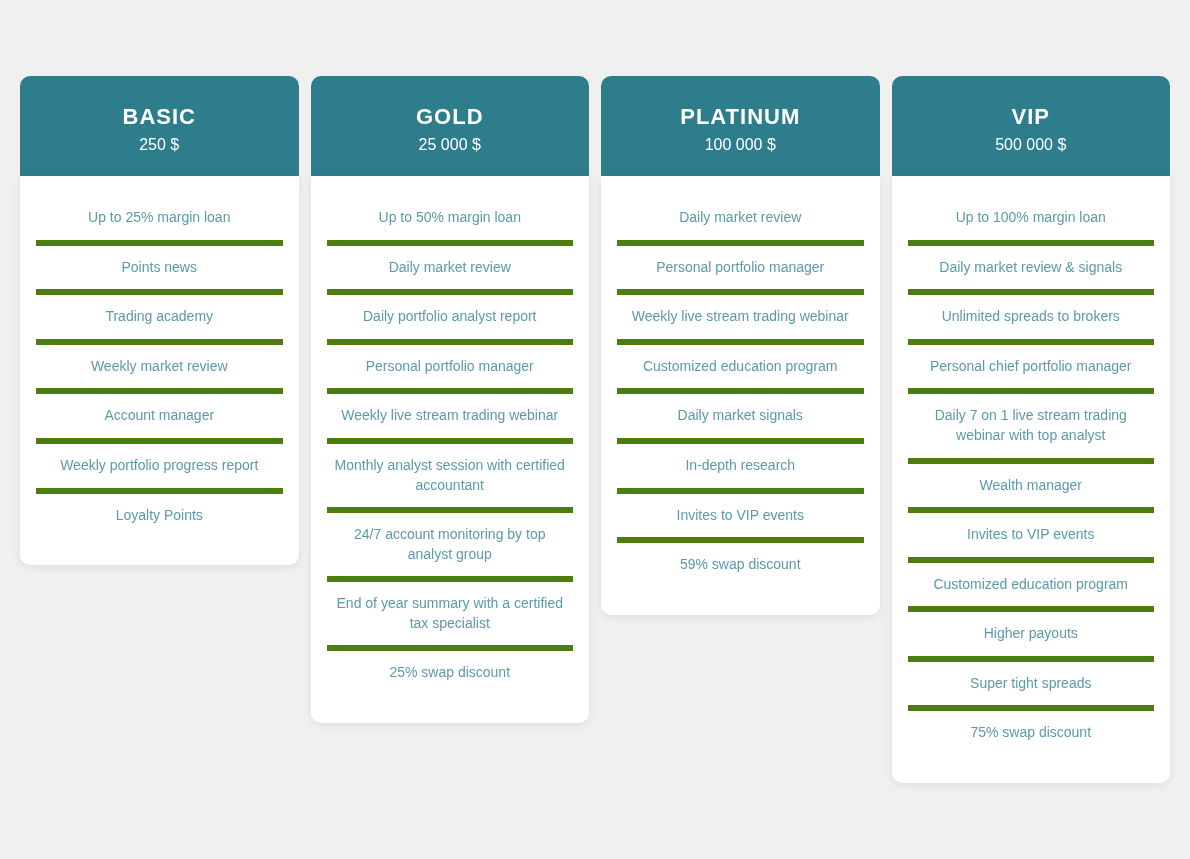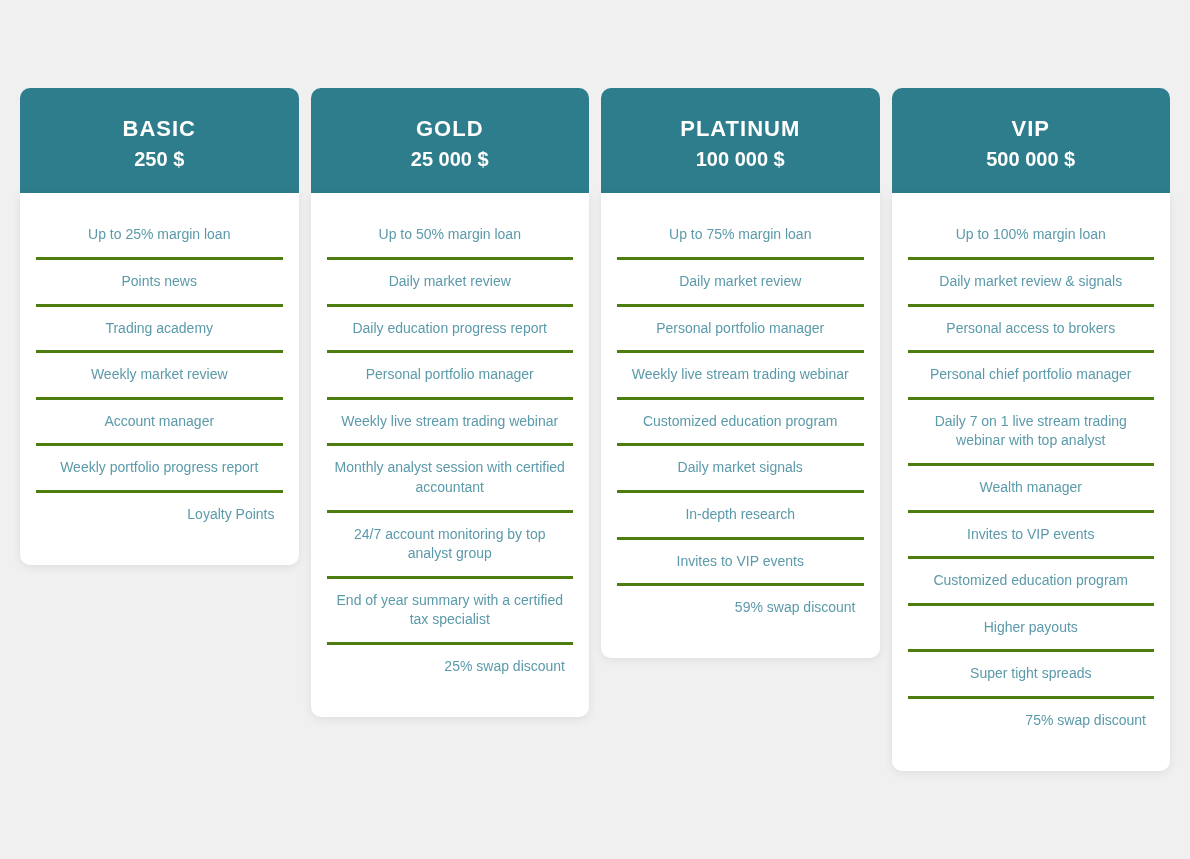--- a/index.html
+++ b/index.html
@@ -43,46 +43,45 @@
     }
 
     .plan-name {
       font-size: 22px;
       font-weight: 700;
       letter-spacing: 1px;
       margin-bottom: 6px;
     }
 
     .plan-price {
-      font-size: 20px;
-      font-weight: 700;
+      font-size: 16px;
+      font-weight: 400;
     }
 
     .plan-features {
       background: #fff;
       border-radius: 0 0 10px 10px;
       padding: 20px 16px 28px;
       display: flex;
       flex-direction: column;
       gap: 0;
       box-shadow: 0 2px 10px rgba(0,0,0,0.08);
     }
 
     .feature-item {
       text-align: center;
       color: #5b9aaa;
       font-size: 14px;
       padding: 12px 8px;
-      border-bottom: 3px solid #4d7c0f;
+      border-bottom: 6px solid #4d7c0f;
       line-height: 1.4;
     }
 
     .feature-item:last-child {
       border-bottom: none;
-      text-align: right;
     }
   </style>
 </head>
 <body>
 
 <div class="pricing-container">
 <div class="plan-card">
       <div class="plan-header">
         <div class="plan-name">BASIC</div>
         <div class="plan-price">250 $</div>
@@ -98,55 +97,54 @@
       </div>
     </div>
     <div class="plan-card">
       <div class="plan-header">
         <div class="plan-name">GOLD</div>
         <div class="plan-price">25 000 $</div>
       </div>
       <div class="plan-features">
         <div class="feature-item">Up to 50% margin loan</div>
         <div class="feature-item">Daily market review</div>
-        <div class="feature-item">Daily education progress report</div>
+        <div class="feature-item">Daily portfolio analyst report</div>
         <div class="feature-item">Personal portfolio manager</div>
         <div class="feature-item">Weekly live stream trading webinar</div>
         <div class="feature-item">Monthly analyst session with certified accountant</div>
         <div class="feature-item">24/7 account monitoring by top analyst group</div>
         <div class="feature-item">End of year summary with a certified tax specialist</div>
         <div class="feature-item">25% swap discount</div>
       </div>
     </div>
     <div class="plan-card">
       <div class="plan-header">
         <div class="plan-name">PLATINUM</div>
         <div class="plan-price">100 000 $</div>
       </div>
       <div class="plan-features">
-        <div class="feature-item">Up to 75% margin loan</div>
         <div class="feature-item">Daily market review</div>
         <div class="feature-item">Personal portfolio manager</div>
         <div class="feature-item">Weekly live stream trading webinar</div>
         <div class="feature-item">Customized education program</div>
         <div class="feature-item">Daily market signals</div>
         <div class="feature-item">In-depth research</div>
         <div class="feature-item">Invites to VIP events</div>
         <div class="feature-item">59% swap discount</div>
       </div>
     </div>
     <div class="plan-card">
       <div class="plan-header">
         <div class="plan-name">VIP</div>
         <div class="plan-price">500 000 $</div>
       </div>
       <div class="plan-features">
         <div class="feature-item">Up to 100% margin loan</div>
         <div class="feature-item">Daily market review &amp; signals</div>
-        <div class="feature-item">Personal access to brokers</div>
+        <div class="feature-item">Unlimited spreads to brokers</div>
         <div class="feature-item">Personal chief portfolio manager</div>
         <div class="feature-item">Daily 7 on 1 live stream trading webinar with top analyst</div>
         <div class="feature-item">Wealth manager</div>
         <div class="feature-item">Invites to VIP events</div>
         <div class="feature-item">Customized education program</div>
         <div class="feature-item">Higher payouts</div>
         <div class="feature-item">Super tight spreads</div>
         <div class="feature-item">75% swap discount</div>
       </div>
     </div>

